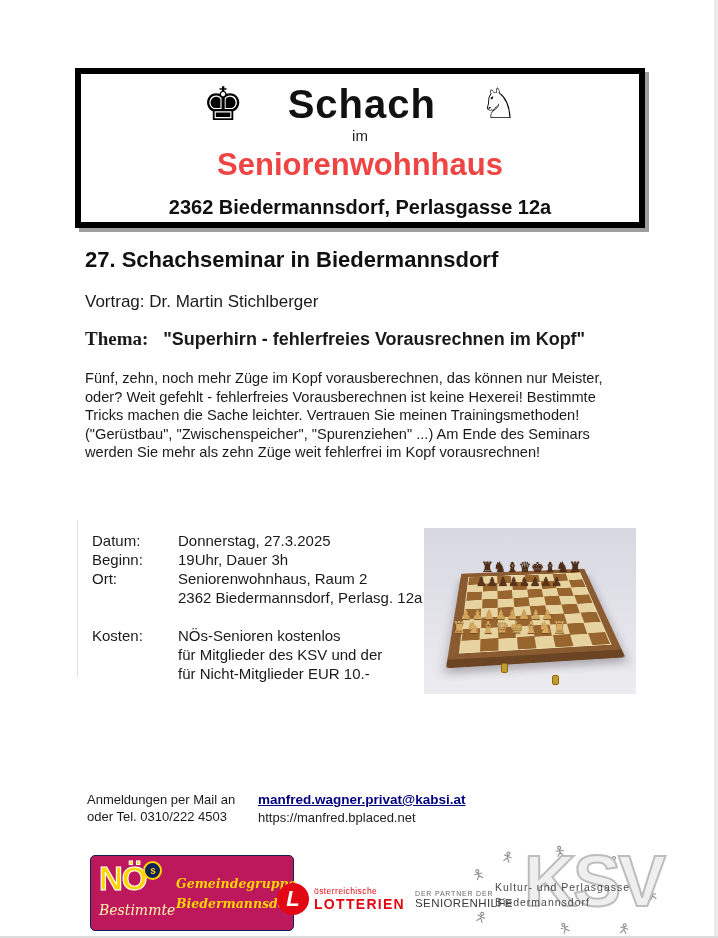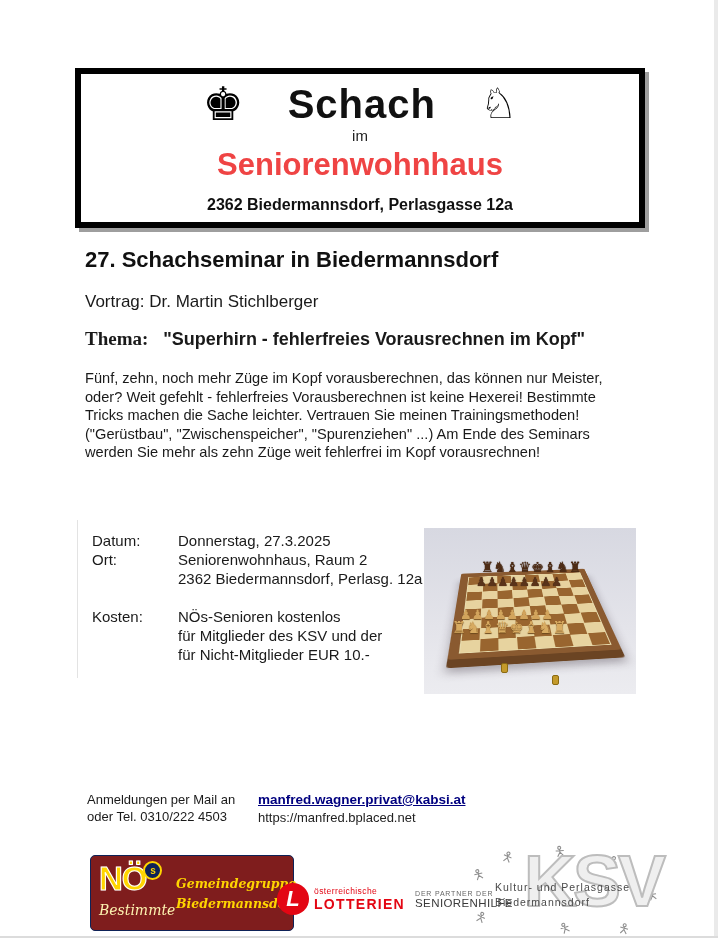--- a/index.html
+++ b/index.html
@@ -17,21 +17,21 @@
     box-sizing:border-box; border:6px solid #000; background:#fff;
     box-shadow:4px 4px 0 #9e9e9e; text-align:center;
   }
   .hb-row1 { display:flex; align-items:center; justify-content:center; gap:44px; margin-top:4px; height:52px; }
   .chess-glyph { font-family:"DejaVu Sans", sans-serif; line-height:1; color:#000; }
   .king { font-size:46px; }
   .knight { font-size:42px; }
   .hb-title { font-size:40px; font-weight:bold; letter-spacing:1px; color:#111; }
   .hb-im { font-size:15px; margin-top:-3px; color:#222; }
   .hb-venue { font-size:31px; font-weight:bold; margin-top:3px; color:#ef4444; }
-  .hb-address { font-size:16px; font-weight:bold; margin-top:13px; color:#111; }
+  .hb-address { font-size:20px; font-weight:bold; margin-top:13px; color:#111; }
 
   
   .m-title { position:absolute; left:85px; top:247px; font-size:22px; font-weight:bold; color:#111; }
   .m-speaker { position:absolute; left:85px; top:292px; font-size:17px; }
   .m-thema { position:absolute; left:85px; top:328px; display:flex; align-items:baseline; }
   .m-thema-label { font-family:"Liberation Serif", serif; font-weight:bold; font-size:19px; }
   .m-thema-value { font-weight:bold; font-size:18px; margin-left:15px; }
   .m-paragraph { position:absolute; left:85px; top:369px; font-size:14.6px; line-height:18.5px; }
 
   
@@ -71,21 +71,21 @@
 
   
   .contact { position:absolute; left:87px; top:792px; display:flex; font-size:13px; line-height:16.5px; }
   .contact-left { width:171px; flex:0 0 171px; }
   .contact-email { display:inline-block; font-weight:bold; color:#00007f; text-decoration:underline; font-size:13.5px; }
   .contact-site { color:#222; margin-top:1px; }
 
   
   .noe-logo {
     position:absolute; left:90px; top:855px; width:204px; height:76px;
-    background:#7f1d1d; border-radius:5px; box-sizing:border-box;
+    background:#be185d; border-radius:5px; box-sizing:border-box;
     display:flex; align-items:stretch; padding:7px 8px; border:1px solid #0e2257;
   }
   .noe-left { position:relative; width:64px; flex:0 0 64px; }
   .noe-no {
     color:#ffd500; font-weight:bold; font-size:33px; line-height:32px; letter-spacing:-1px;
     -webkit-text-stroke:1px #ffffff; text-shadow:0 0 1px #fff;
   }
   .noe-s {
     position:absolute; left:44px; top:-2px; width:15px; height:15px; border-radius:50%;
     background:#0e2257; border:2px solid #ffd500; color:#ffd500; font-size:10px; font-weight:bold;
@@ -147,20 +147,26 @@
     <div>("Gerüstbau", "Zwischenspeicher", "Spurenziehen" ...) Am Ende des Seminars</div>
     <div>werden Sie mehr als zehn Züge weit fehlerfrei im Kopf vorausrechnen!</div>
   </div>
 
   <div class="details-frame-line"></div>
   <div class="details">
     <div class="drow">
       <span class="dlabel">Datum:</span>
       <span class="dval">
           <div>Donnerstag, 27.3.2025</div>
+        </span>
+    </div>
+    <div class="drow">
+      <span class="dlabel">Beginn:</span>
+      <span class="dval">
+          <div>19Uhr, Dauer 3h</div>
         </span>
     </div>
     <div class="drow">
       <span class="dlabel">Ort:</span>
       <span class="dval">
         <div>Seniorenwohnhaus, Raum 2</div>
         <div>2362 Biedermannsdorf, Perlasg. 12a</div>
       </span>
     </div>
     <div class="drow gap">

